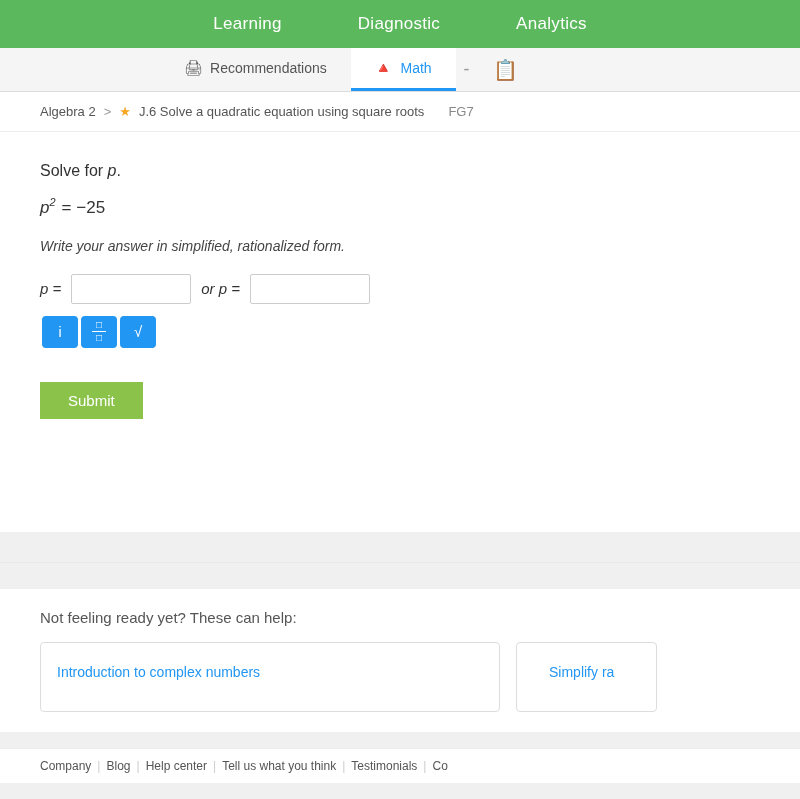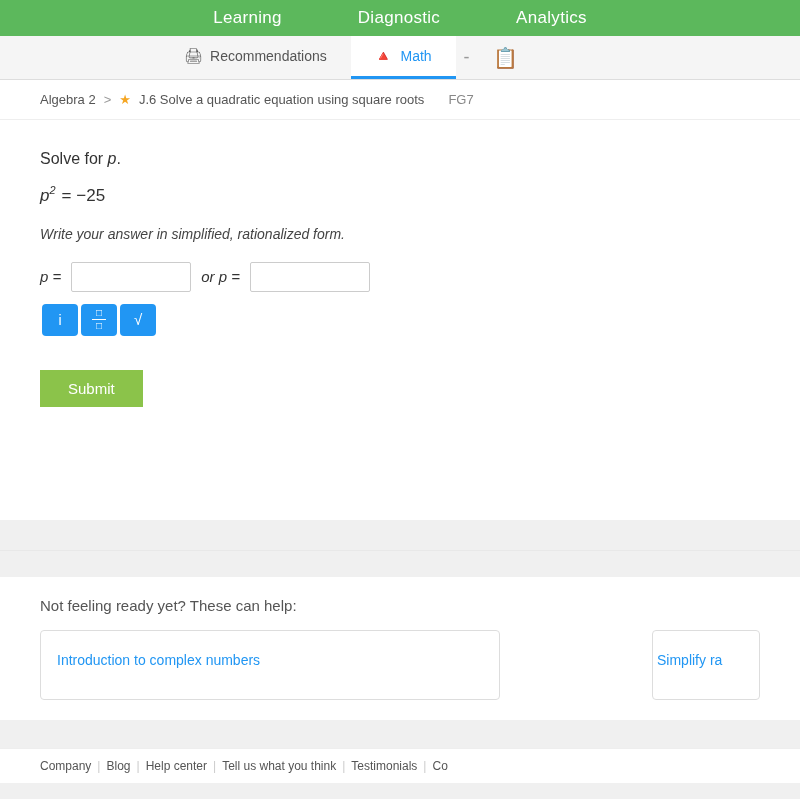--- a/index.html
+++ b/index.html
@@ -8,21 +8,21 @@
       background: #f0f0f0;
       width: 800px;
       height: 799px;
       overflow: hidden;
       position: relative;
     }
 
     
     .top-nav {
       background: #5cb85c;
-      height: 36px;
+      height: 48px;
       display: flex;
       align-items: center;
       justify-content: center;
       gap: 60px;
     }
     .top-nav a {
       color: white;
       text-decoration: none;
       font-size: 17px;
       font-weight: 400;
@@ -210,43 +210,42 @@
       padding: 20px 40px;
       margin-top: 26px;
     }
     .help-title {
       font-size: 15px;
       color: #555;
       margin-bottom: 16px;
     }
     .help-cards {
       display: flex;
-      gap: 32px;
+      gap: 16px;
       overflow: hidden;
-      justify-content: space-between;
     }
     .help-card {
       border: 1px solid #ddd;
       border-radius: 4px;
       padding: 20px 16px;
       flex: 1;
       min-height: 70px;
       max-width: 460px;
       cursor: pointer;
     }
     .help-card-link {
       color: #2196f3;
       font-size: 14px;
       text-decoration: none;
     }
     .help-card-partial {
       border: 1px solid #ddd;
       border-radius: 4px;
-      padding: 20px 4px;
-      width: 108px;
+      padding: 20px 32px;
+      width: 141px;
       min-height: 70px;
       overflow: hidden;
     }
     .help-card-partial-text {
       color: #2196f3;
       font-size: 14px;
       white-space: nowrap;
     }
 
     

